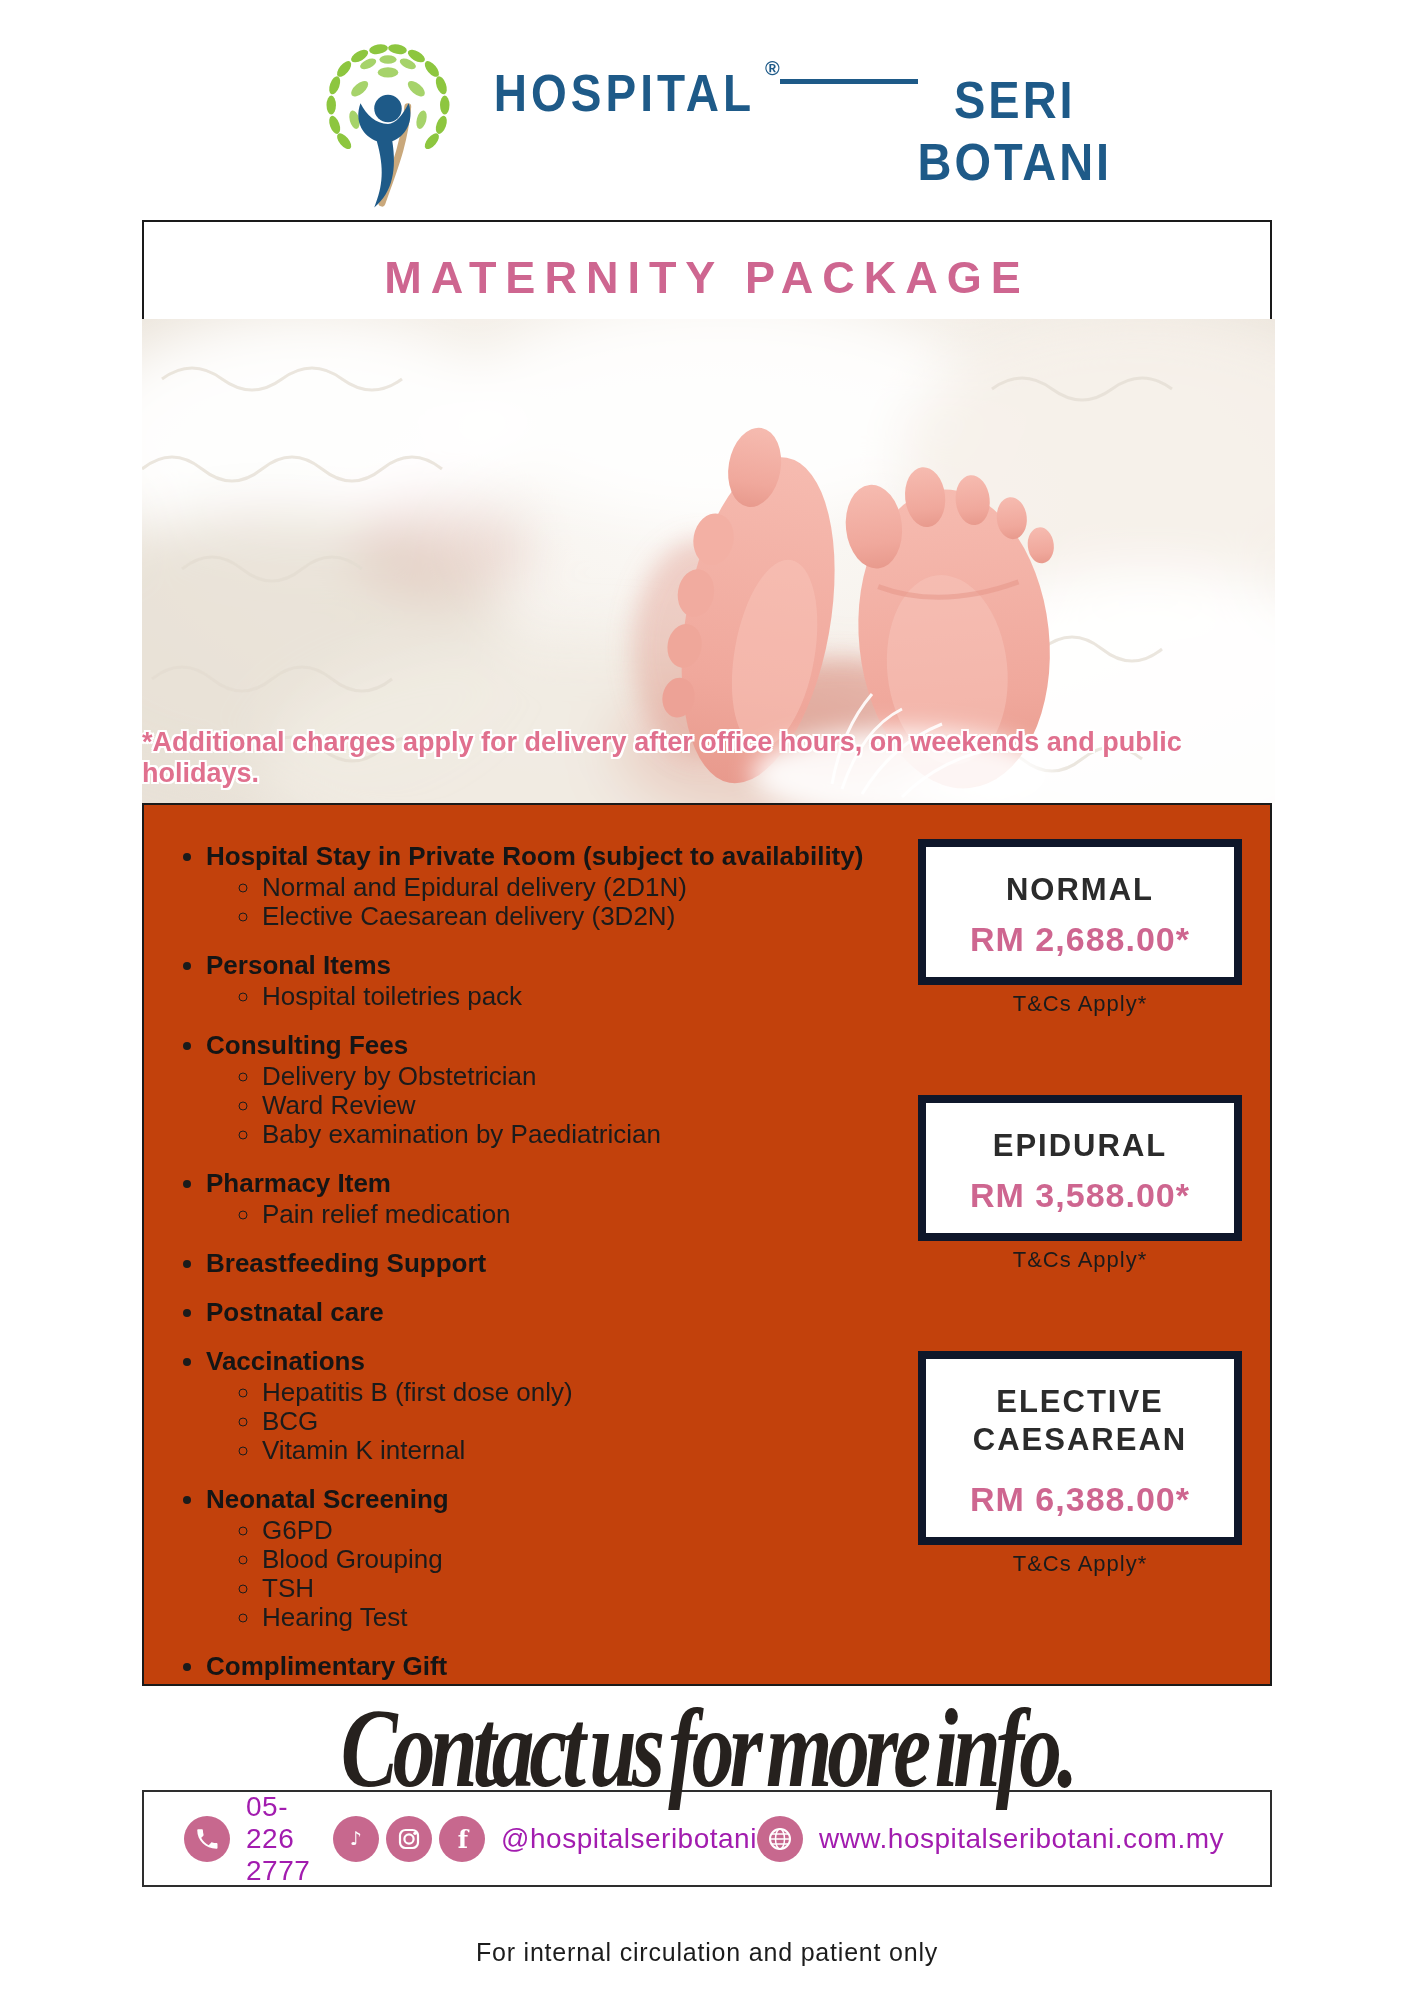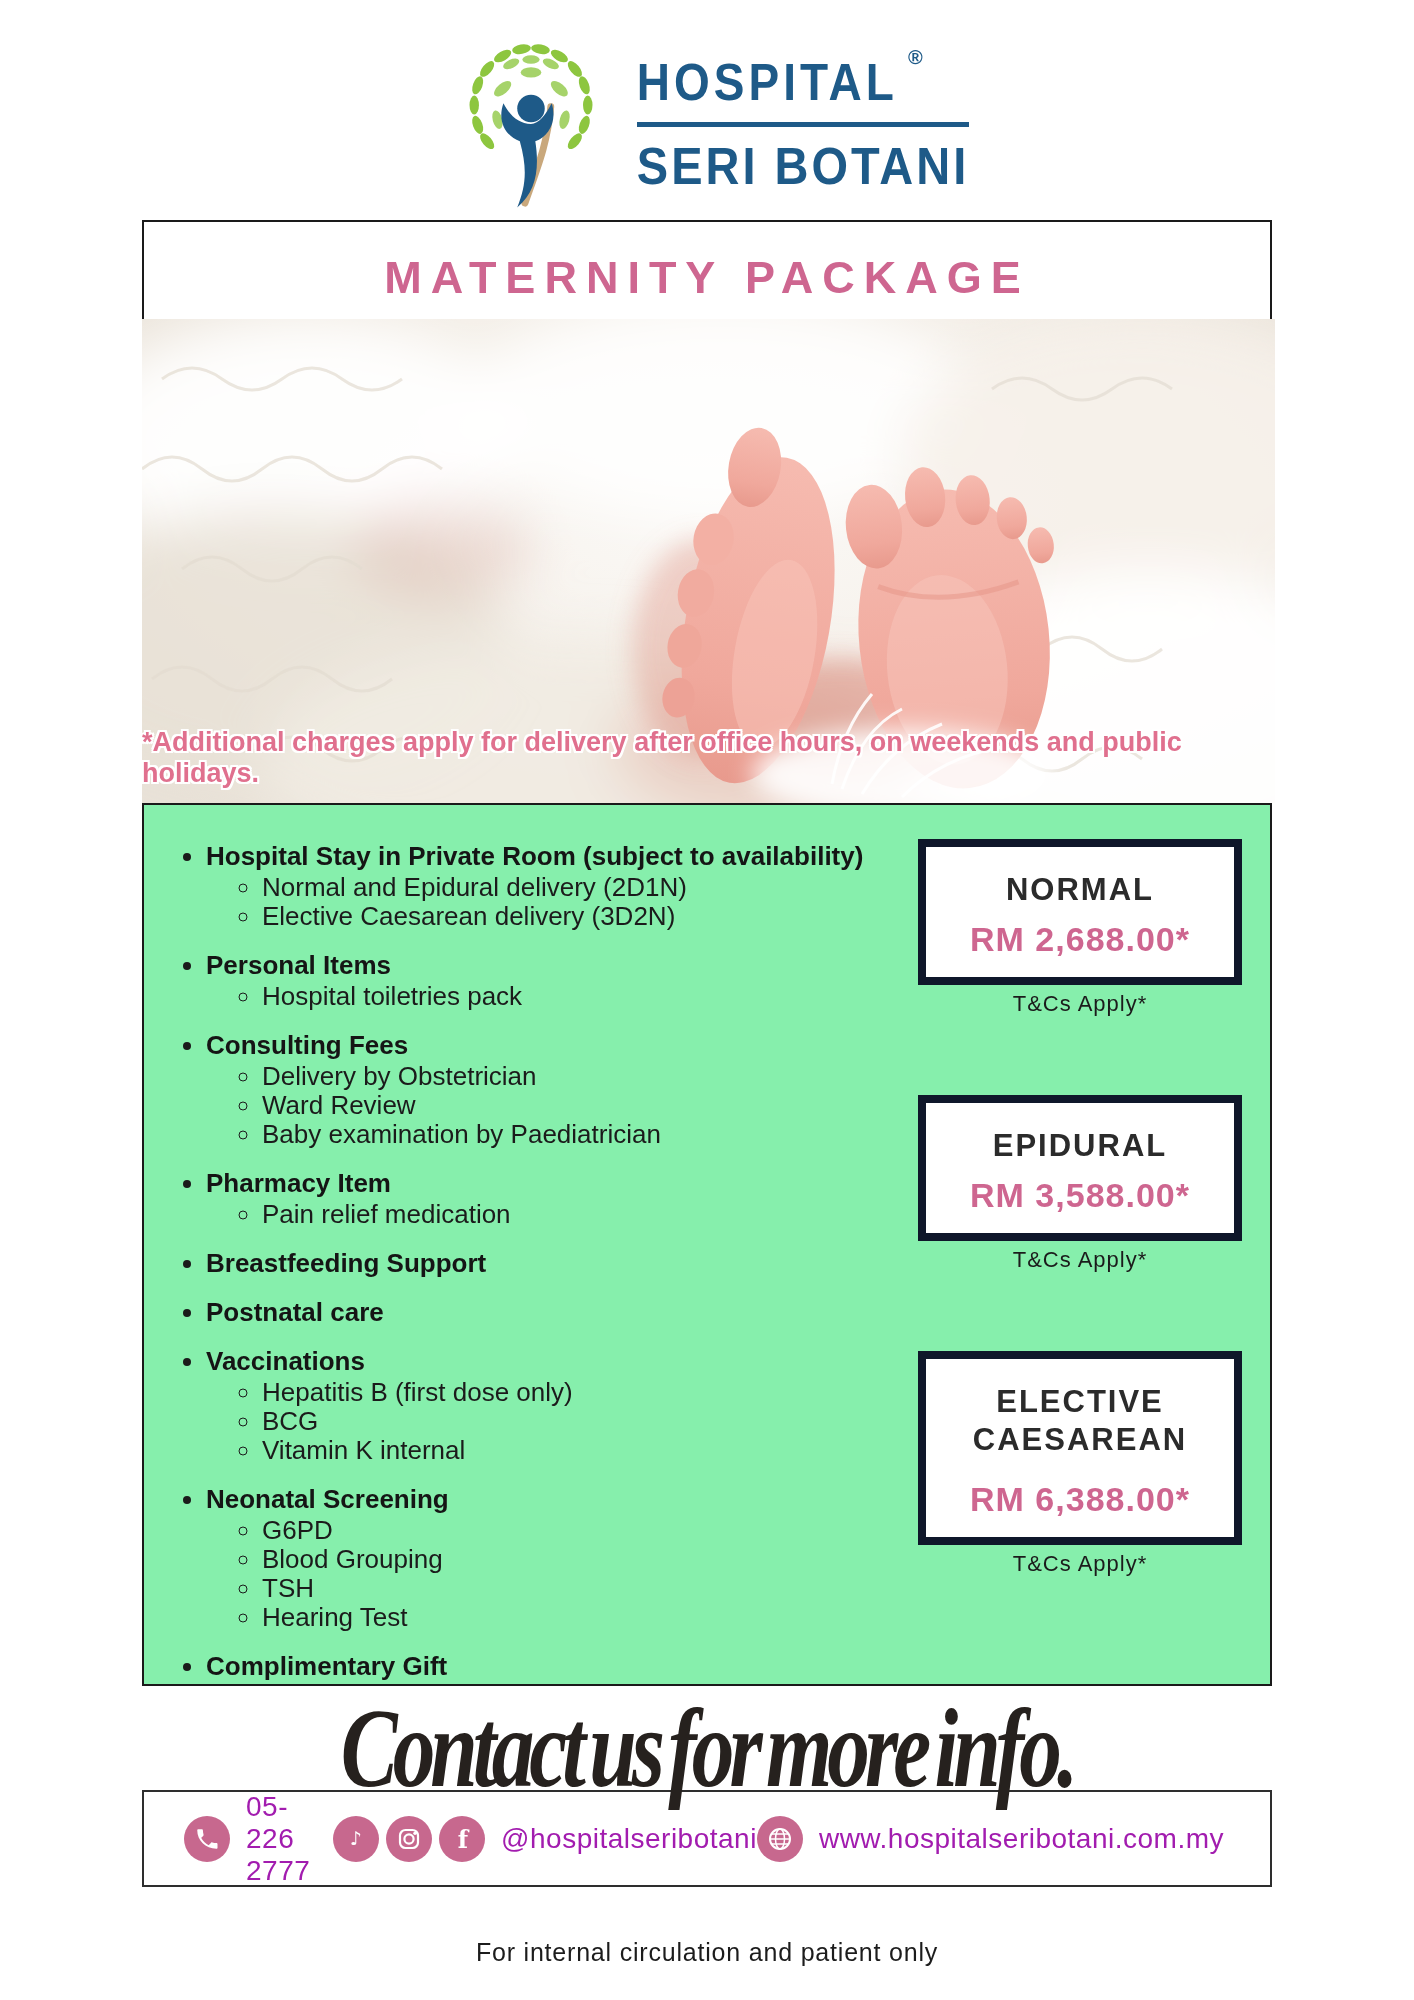--- a/index.html
+++ b/index.html
@@ -1,42 +1,42 @@
 <!DOCTYPE html>
 <html><head>
 <meta charset="utf-8">
 <style>
   html,body{margin:0;padding:0;background:#ffffff;}
   .page{position:relative;width:1414px;height:2000px;background:#ffffff;overflow:hidden;
         font-family:"Liberation Sans",sans-serif;color:#1b1b1b;}
 
   
   .logo-wrap{position:absolute;top:38px;left:0;width:100%;display:flex;justify-content:center;align-items:center;gap:20px;}
-  .logo-text{display:flex;flex-direction:column;align-items:flex-start;}
+  .logo-text{display:flex;flex-direction:row;align-items:flex-start;text-align:center;}
   .logo-line1{display:flex;align-items:flex-start;}
   .brand-top{font-size:46px;font-weight:bold;color:#1E5A88;letter-spacing:4px;transform:scale(1,1.12);transform-origin:left bottom;}
   .brand-reg{font-size:20px;font-weight:bold;color:#1E5A88;margin-left:10px;margin-top:-12px;}
   .brand-rule{height:5px;background:#1E5A88;width:100%;margin:10px 0 8px 0;}
   .brand-bottom{font-size:47px;font-weight:bold;color:#1E5A88;letter-spacing:3px;transform:scale(1,1.12);transform-origin:left top;}
 
   
   .title-box{position:absolute;left:142px;top:220px;width:1130px;height:116px;border:2px solid #1a1a1a;
              box-sizing:border-box;display:flex;align-items:center;justify-content:center;background:#fff;}
   .title-text{font-size:45px;font-weight:bold;color:#CE6690;letter-spacing:9px;}
 
   
   .photo{position:absolute;left:142px;top:319px;width:1133px;height:484px;overflow:hidden;}
   .photo svg{display:block;}
   .photo-caption{position:absolute;left:0;bottom:14px;width:100%;text-align:left;
       font-size:27px;font-weight:700;color:#E0708E;
       text-shadow:-2px -2px 0 #fff,2px -2px 0 #fff,-2px 2px 0 #fff,2px 2px 0 #fff,0 -2px 0 #fff,0 2px 0 #fff,-2px 0 0 #fff,2px 0 0 #fff;}
 
   
   .content-box{position:absolute;left:142px;top:803px;width:1130px;height:883px;border:2px solid #1a1a1a;
-               box-sizing:border-box;display:flex;background:#86efac;}
+               box-sizing:border-box;display:flex;background:#c2410c;}
   .list-col{flex:1;padding:38px 0 0 38px;}
   ul.pkg{list-style:disc;margin:0;padding-left:24px;font-size:26px;line-height:27px;}
   ul.pkg > li{margin-bottom:22px;}
   ul.pkg > li:last-child{margin-bottom:0;}
   .hdr{font-weight:bold;color:#151515;}
   ul.sub{list-style:circle;margin:4px 5px 0 0;padding-left:56px;font-weight:normal;color:#1b1b1b;}
   ul.sub li{margin-top:2px;}
 
   .price-col{width:352px;box-sizing:border-box;padding:34px 28px 0 0;}
   .price-group{width:324px;}

